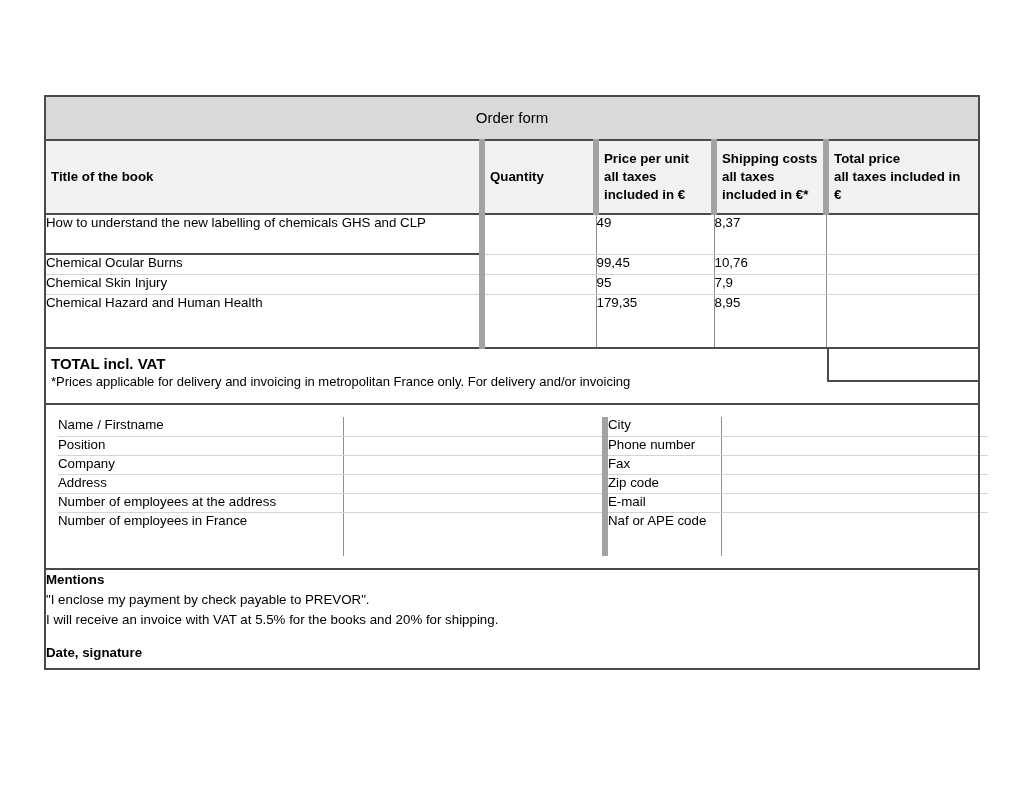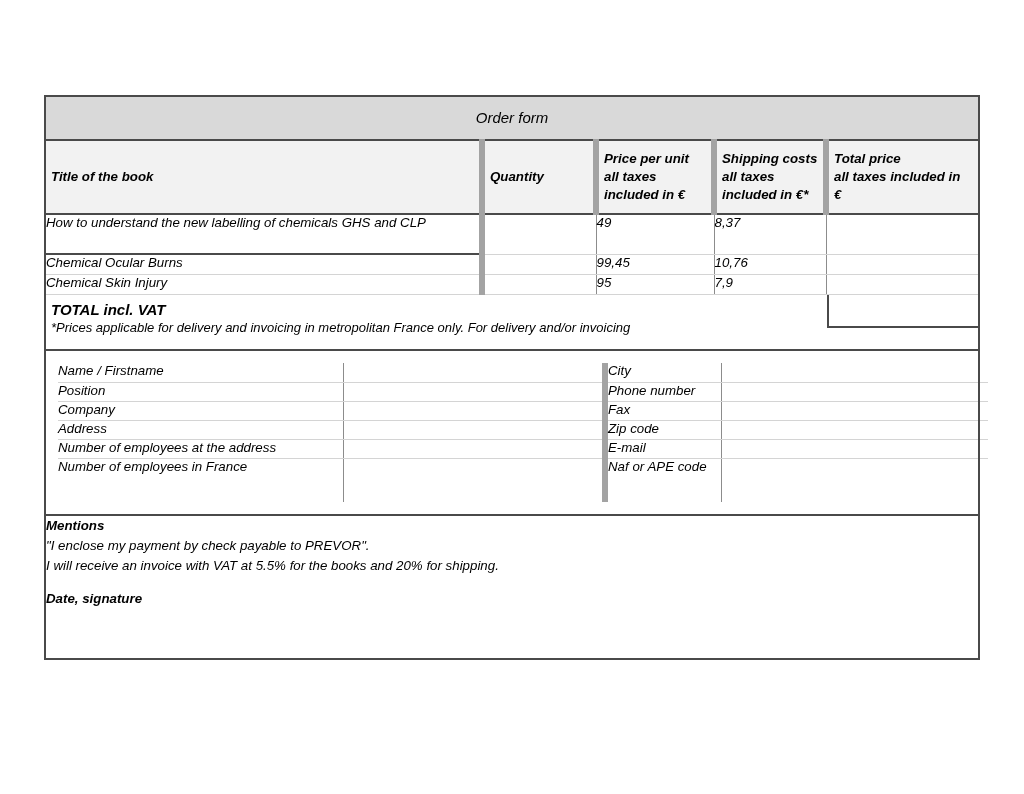--- a/index.html
+++ b/index.html
@@ -37,21 +37,20 @@
     font-size: 13.3px;
     line-height: 1.22;
   }
   .form-table td, .form-table th {
     padding: 0;
     margin: 16px;
     vertical-align: top;
     font-weight: normal;
     text-align: left;
     box-sizing: border-box;
-    font-style: italic;
   }
 
   
   .frame-top    { border-top: 2px solid #4a4a4a; }
   .frame-bottom { border-bottom: 2px solid #4a4a4a; }
   .frame-left   { border-left: 2px solid #4a4a4a; }
   .frame-right  { border-right: 2px solid #4a4a4a; }
   .rule-dark    { border-bottom: 2px solid #4a4a4a; }
   .rule-light   { border-bottom: 1px solid #d4d4d4; }
   .vline-dark   { border-right: 6px solid #a3a3a3; }
@@ -132,21 +131,21 @@
   .contact-row   { height: 19px; }
   .contact-row-tall { height: 44px; }
   .contact-label-bottom {
     padding: 1px 4px 2px 5px;
     vertical-align: bottom;
   }
 
   
   .mentions-cell {
     padding: 10px 5px 10px 5px;
-    height: 144px;
+    height: 100px;
     vertical-align: top;
   }
   .mentions-title {
     font-weight: bold;
     font-size: 13.3px;
     line-height: 1.5;
   }
   .mentions-line {
     font-size: 13.3px;
     line-height: 1.5;
@@ -214,20 +213,27 @@
     </tr>
 
     <tr class="row-h-short">
       <td class="book-title frame-left vline-dark rule-light">Chemical Skin Injury</td>
       <td class="book-blank vline-mid rule-light"></td>
       <td class="book-num vline-mid rule-light">95</td>
       <td class="book-num vline-mid rule-light">7,9</td>
       <td class="book-blank frame-right rule-light"></td>
     </tr>
 
+    <tr class="row-h-tall2">
+      <td class="book-title frame-left vline-dark rule-dark">Chemical Hazard and Human Health</td>
+      <td class="book-blank vline-mid rule-dark"></td>
+      <td class="book-num vline-mid rule-dark">179,35</td>
+      <td class="book-num vline-mid rule-dark">8,95</td>
+      <td class="book-blank frame-right rule-dark"></td>
+    </tr>
 
     <tr>
       <td colspan="5" class="frame-left frame-right rule-dark" style="height:56px;">
         <div class="total-wrap">
           <div class="total-label">TOTAL incl. VAT</div>
           <div class="total-note">*Prices applicable for delivery and invoicing in metropolitan France only. For delivery and/or invoicing</div>
           <div class="total-price-box"></div>
         </div>
       </td>
     </tr>

